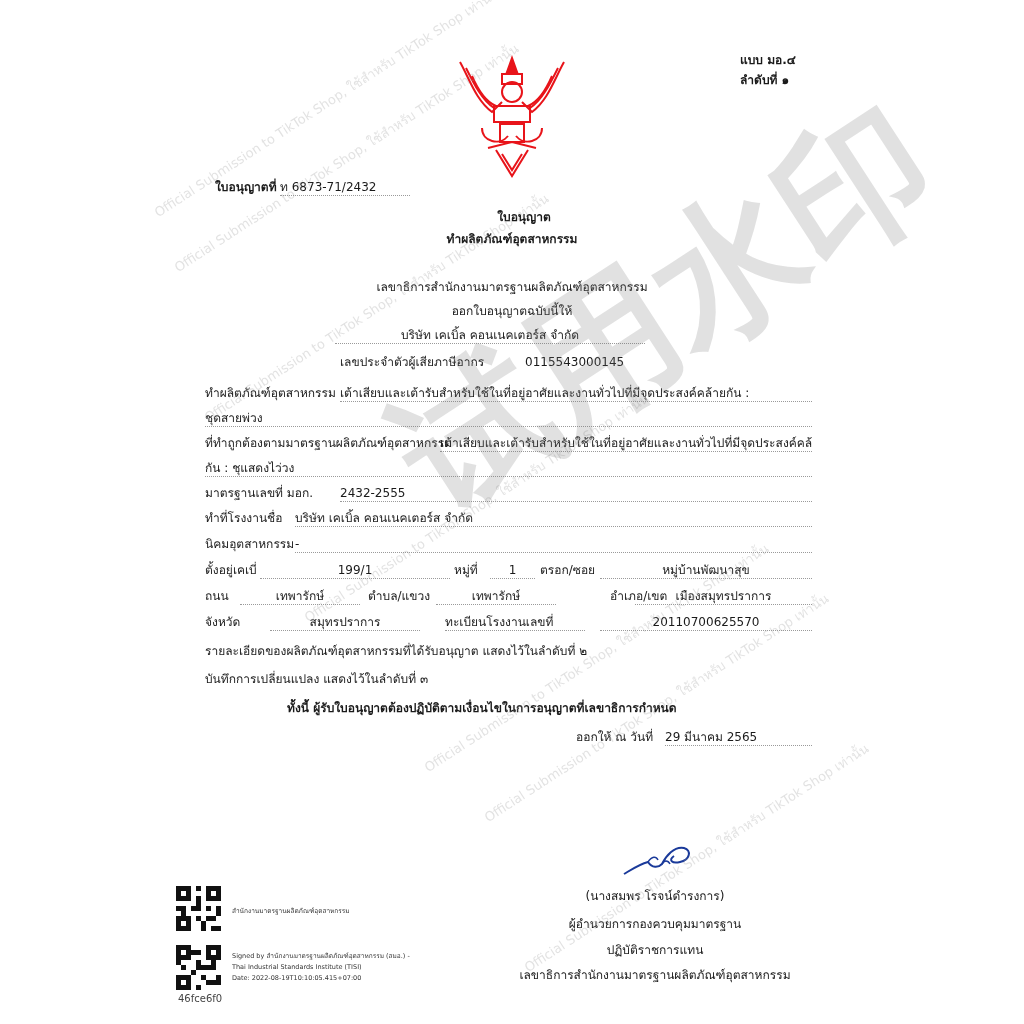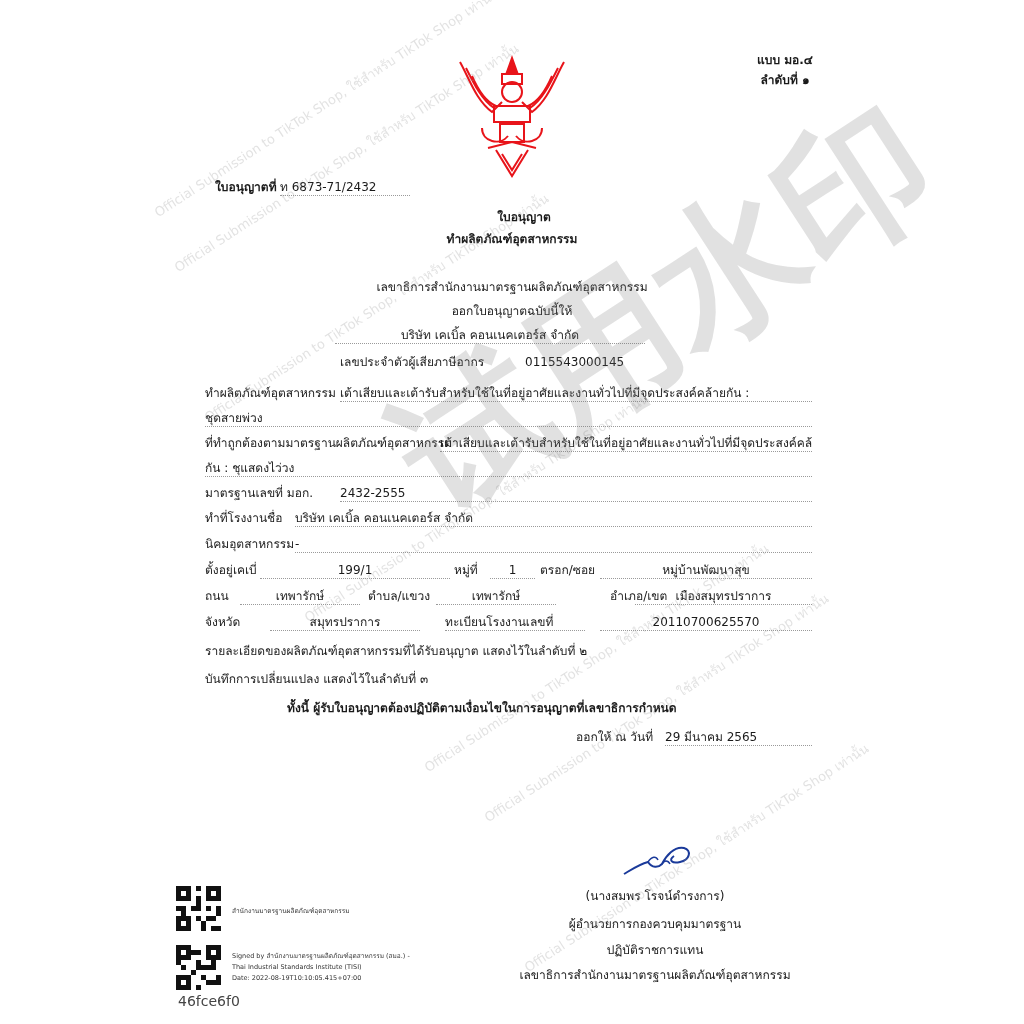--- a/index.html
+++ b/index.html
@@ -5,21 +5,21 @@
     html, body { margin: 0; padding: 0; background: #ffffff; }
     body { width: 1024px; height: 1024px; position: relative; overflow: hidden;
       font-family: "DejaVu Sans", "Liberation Sans", sans-serif; color: #1a1a1a; }
     .page { position: absolute; left: 0; top: 0; width: 1024px; height: 1024px; }
     .abs { position: absolute; white-space: nowrap; }
     .t { font-size: 12px; line-height: 16px; }
     .b { font-weight: bold; }
     .dot { border-bottom: 1px dotted #9a9a9a; }
     .center { text-align: center; }
     .garuda { position: absolute; left: 452px; top: 50px; width: 120px; height: 130px; }
-    .form-code { position: absolute; left: 740px; top: 50px; width: 90px; text-align: center; font-weight: bold; font-size: 12px; line-height: 20px; }
+    .form-code { position: absolute; left: 740px; top: 50px; width: 90px; text-align: left; font-weight: bold; font-size: 12px; line-height: 20px; }
     .qr { position: absolute; background: #fff; }
     .qr svg { display: block; }
     .small { font-size: 6.5px; line-height: 10px; color: #333; }
     .wm-text { position: absolute; color: rgba(150,150,150,0.28); font-size: 13px; transform: rotate(-33deg); transform-origin: left top; white-space: nowrap; pointer-events: none; }
     .wm-big { position: absolute; left: 360px; top: 390px; color: rgba(120,120,120,0.22); font-size: 150px; font-weight: bold; transform: rotate(-33deg); transform-origin: left top; white-space: nowrap; pointer-events: none; }
     .sig { position: absolute; left: 618px; top: 838px; width: 80px; height: 45px; }
   </style>
 </head>
 <body>
 
@@ -165,21 +165,21 @@
       <g fill="#fff">
           <rect x="1" y="1" width="1" height="1"></rect>
           <rect x="7" y="1" width="1" height="1"></rect>
           <rect x="1" y="7" width="1" height="1"></rect>
         </g>
     </svg>
   </div>
   <div class="abs small" style="left:232px; top:951px;">Signed by สำนักงานมาตรฐานผลิตภัณฑ์อุตสาหกรรม (สมอ.) -</div>
   <div class="abs small" style="left:232px; top:962px;">Thai Industrial Standards Institute (TISI)</div>
   <div class="abs small" style="left:232px; top:973px;">Date: 2022-08-19T10:10:05.415+07:00</div>
-  <div class="abs" style="left:178px; top:993px; font-size:14px; color:#444;">46fce6f0</div>
+  <div class="abs" style="left:178px; top:993px; font-size:10px; color:#444;">46fce6f0</div>
 
   <div class="wm-text" style="left:150px; top:205px;">Official Submission to TikTok Shop, ใช้สำหรับ TikTok Shop เท่านั้น</div>
   <div class="wm-text" style="left:170px; top:260px;">Official Submission to TikTok Shop, ใช้สำหรับ TikTok Shop เท่านั้น</div>
   <div class="wm-text" style="left:200px; top:410px;">Official Submission to TikTok Shop, ใช้สำหรับ TikTok Shop เท่านั้น</div>
   <div class="wm-text" style="left:300px; top:610px;">Official Submission to TikTok Shop, ใช้สำหรับ TikTok Shop เท่านั้น</div>
   <div class="wm-text" style="left:420px; top:760px;">Official Submission to TikTok Shop, ใช้สำหรับ TikTok Shop เท่านั้น</div>
   <div class="wm-text" style="left:480px; top:810px;">Official Submission to TikTok Shop, ใช้สำหรับ TikTok Shop เท่านั้น</div>
   <div class="wm-text" style="left:520px; top:960px;">Official Submission to TikTok Shop, ใช้สำหรับ TikTok Shop เท่านั้น</div>
   <div class="wm-big">试用水印</div>
 </div>

